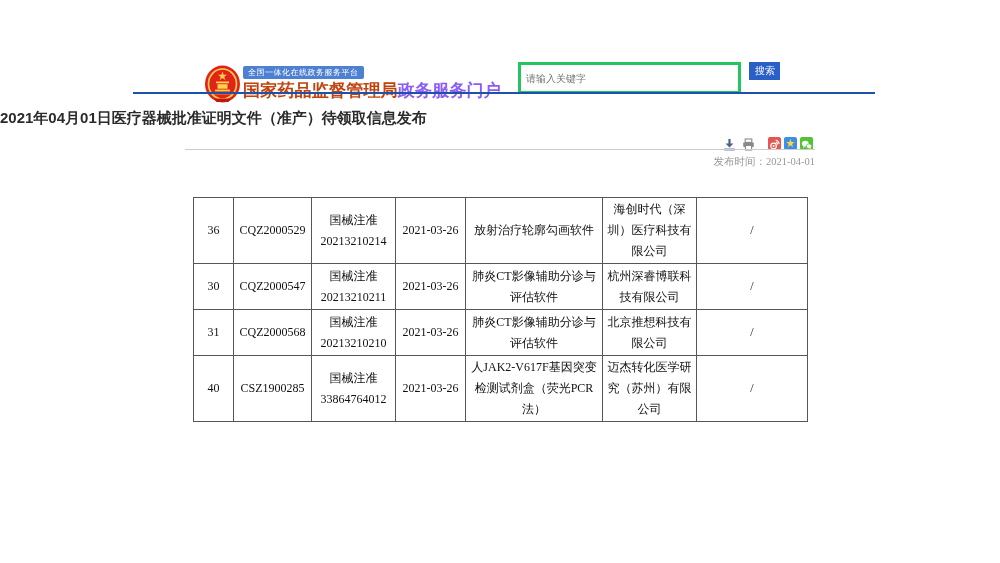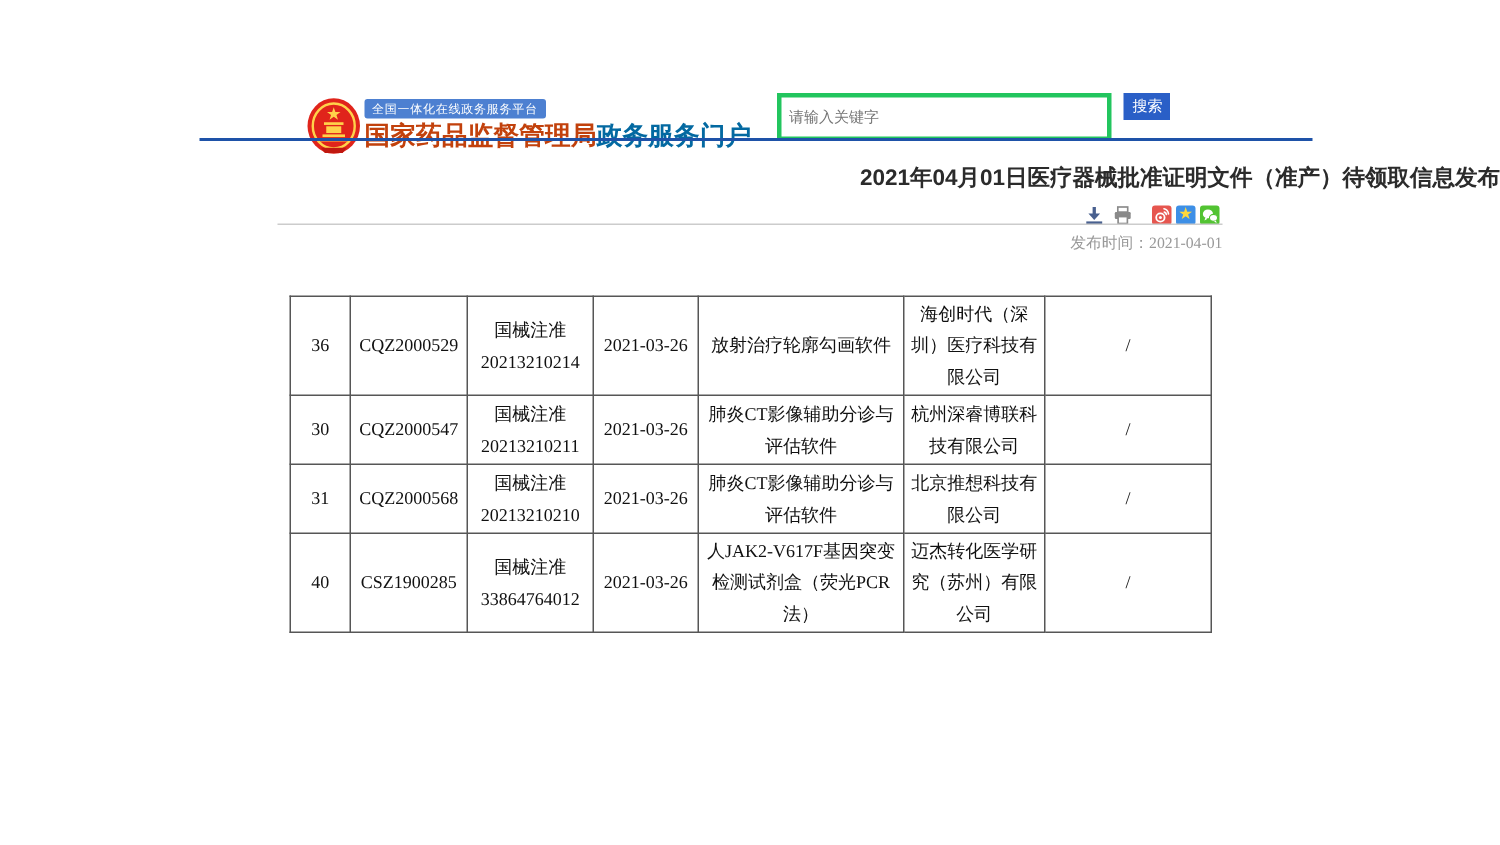--- a/index.html
+++ b/index.html
@@ -16,39 +16,39 @@
   .logo-link { position: absolute; left: 204px; top: 46px; width: 300px; height: 44px; cursor: pointer; margin-top: 17px; }
   .emblem { position: absolute; left: 0; top: 2px; width: 37px; height: 40px; }
   .badge {
     position: absolute; left: 39px; top: 3px;
     background: #4d80d1; color: #fff;
     font-size: 8px; line-height: 1; padding: 3px 5px 2px;
     border-radius: 2px; letter-spacing: 0.5px; white-space: nowrap;
   }
   .brand { position: absolute; left: 39px; top: 16px; font-size: 17px; font-weight: bold; white-space: nowrap; letter-spacing: 0.2px; }
   .brand .b1 { color: #c2410c; }
-  .brand .b2 { color: #0369a1; }
+  .brand .b2 { color: #8b5cf6; }
 
   .search-box { position: absolute; left: 518px; top: 62px; height: 18px; }
   .search-input {
     width: 223px; height: 32px; border: 3px solid #22c55e; border-radius: 0;
     font-size: 10px; padding: 0 5px; color: #333; vertical-align: top; outline: none;
     font-family: "Liberation Sans", sans-serif;
   }
   .search-btn {
     width: 31px; height: 18px; margin-left: 4px; border: none; vertical-align: top;
     background: #2a5fc7; color: #fff; font-size: 10px; cursor: pointer;
     font-family: Liberation Sans, sans-serif;
   }
   .header-rule { position: absolute; left: 133px; top: 92px; width: 742px; height: 2px; background: #1e52a8; }
 
   
   .article-title {
     position: absolute; left: 0; top: 109px; width: 1000px;
-    text-align: right; font-size: 15px; font-weight: bold; color: #2b2b2b;
+    text-align: left; font-size: 15px; font-weight: bold; color: #2b2b2b;
   }
   .toolbar { position: absolute; top: 137px; right: 187px; height: 13px; display: flex; align-items: center; }
   .tool { width: 13px; height: 13px; display: inline-block; cursor: pointer; }
   .tool + .tool { margin-left: 6px; }
   .tool.square { border-radius: 2px; position: relative; }
   .tool.gap { margin-left: 13px; }
   .tool.tight { margin-left: 3px; }
   .tool.weibo { background: #e6564f; }
   .tool.fav { background: #3d8fe6; display: flex; align-items: center; justify-content: center; }
   .tool.fav .star { color: #ffd83d; font-size: 11px; line-height: 11px; }

